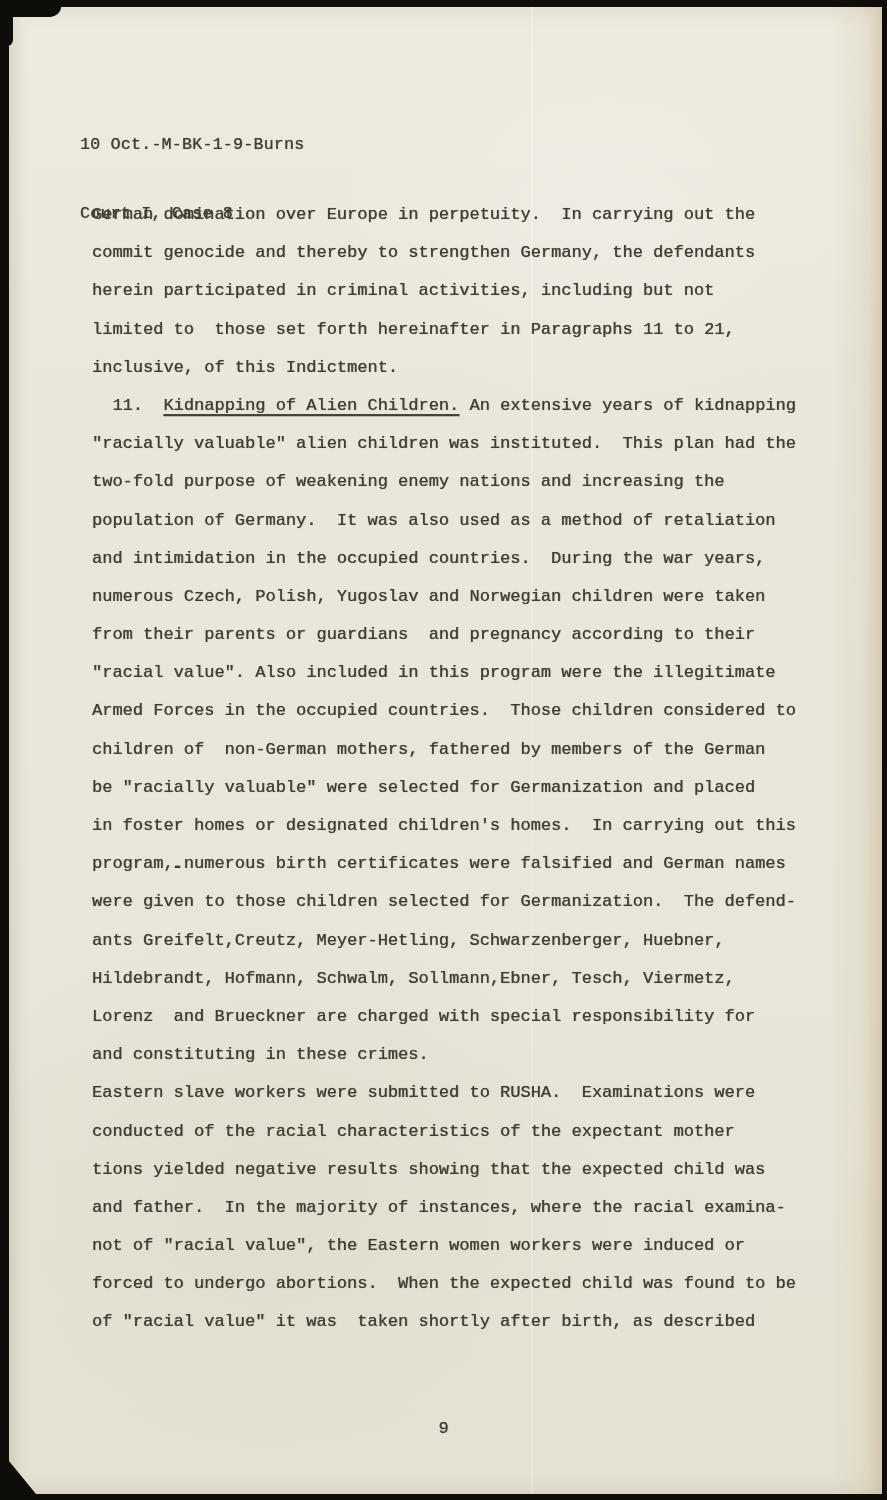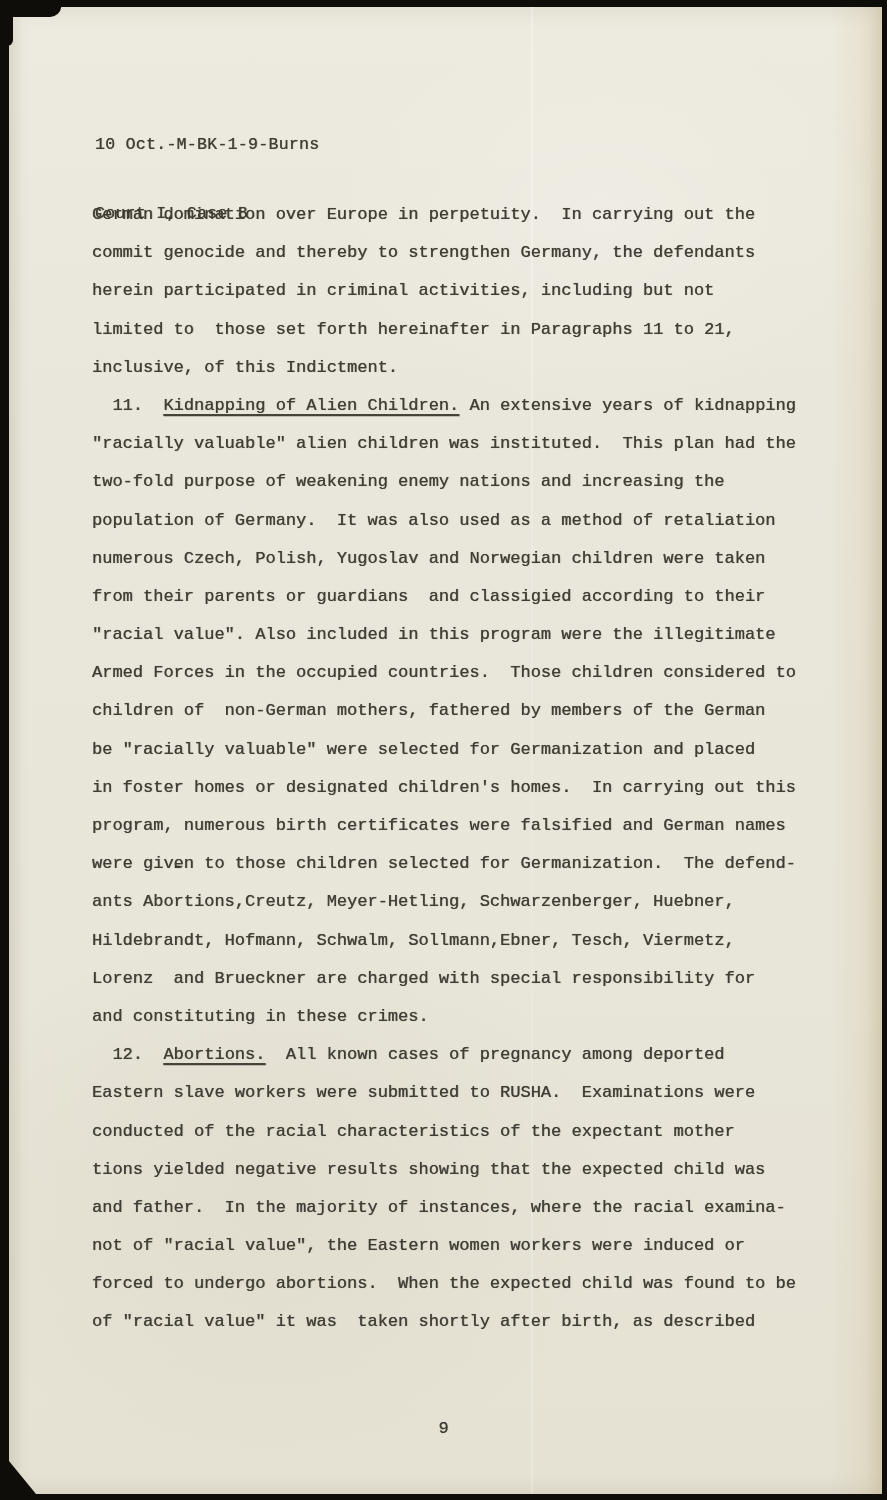--- a/index.html
+++ b/index.html
@@ -58,21 +58,21 @@
     height: 46px;
     background: #0f0d0a;
     border-radius: 0 0 6px 0;
   }
   .ink {
     color: #403d35;
     text-shadow: 0.4px 0.4px 0.7px rgba(64,61,53,0.65), -0.2px 0 0.4px rgba(64,61,53,0.35);
   }
   .header {
     position: absolute;
-    left: 95px;
+    left: 80px;
     top: 87px;
     font-size: 16.5px;
     line-height: 23px;
     white-space: pre;
     letter-spacing: 0.3px;
   }
   .body {
     position: absolute;
     left: 92px;
     top: 196px;
@@ -128,35 +128,35 @@
     <div class="line">commit genocide and thereby to strengthen Germany, the defendants</div>
     <div class="line">herein participated in criminal activities, including but not</div>
     <div class="line">limited to  those set forth hereinafter in Paragraphs 11 to 21,</div>
     <div class="line">inclusive, of this Indictment.</div>
 
     <div class="line"><span>  11.  </span><span class="u">Kidnapping of Alien Children.</span><span> An extensive years of kidnapping</span></div>
 
     <div class="line">"racially valuable" alien children was instituted.  This plan had the</div>
     <div class="line">two-fold purpose of weakening enemy nations and increasing the</div>
     <div class="line">population of Germany.  It was also used as a method of retaliation</div>
+    <div class="line">and intimidation in the occupied countries.  During the war years,</div>
     <div class="line">numerous Czech, Polish, Yugoslav and Norwegian children were taken</div>
-    <div class="line">from their parents or guardians  and classigied according to their</div>
+    <div class="line">from their parents or guardians  and pregnancy according to their</div>
     <div class="line">"racial value". Also included in this program were the illegitimate</div>
     <div class="line">Armed Forces in the occupied countries.  Those children considered to</div>
     <div class="line">children of  non-German mothers, fathered by members of the German</div>
     <div class="line">be "racially valuable" were selected for Germanization and placed</div>
     <div class="line">in foster homes or designated children's homes.  In carrying out this</div>
     <div class="line">program, numerous birth certificates were falsified and German names</div>
     <div class="line">were given to those children selected for Germanization.  The defend-</div>
-    <div class="line">ants Abortions,Creutz, Meyer-Hetling, Schwarzenberger, Huebner,</div>
+    <div class="line">ants Greifelt,Creutz, Meyer-Hetling, Schwarzenberger, Huebner,</div>
     <div class="line">Hildebrandt, Hofmann, Schwalm, Sollmann,Ebner, Tesch, Viermetz,</div>
     <div class="line">Lorenz  and Brueckner are charged with special responsibility for</div>
     <div class="line">and constituting in these crimes.</div>
 
-    <div class="line"><span>  12.  </span><span class="u">Abortions.</span><span>  All known cases of pregnancy among deported</span></div>
 
     <div class="line">Eastern slave workers were submitted to RUSHA.  Examinations were</div>
     <div class="line">conducted of the racial characteristics of the expectant mother</div>
     <div class="line">tions yielded negative results showing that the expected child was</div>
     <div class="line">and father.  In the majority of instances, where the racial examina-</div>
     <div class="line">not of "racial value", the Eastern women workers were induced or</div>
     <div class="line">forced to undergo abortions.  When the expected child was found to be</div>
     <div class="line">of "racial value" it was  taken shortly after birth, as described</div>
   </div>
 

